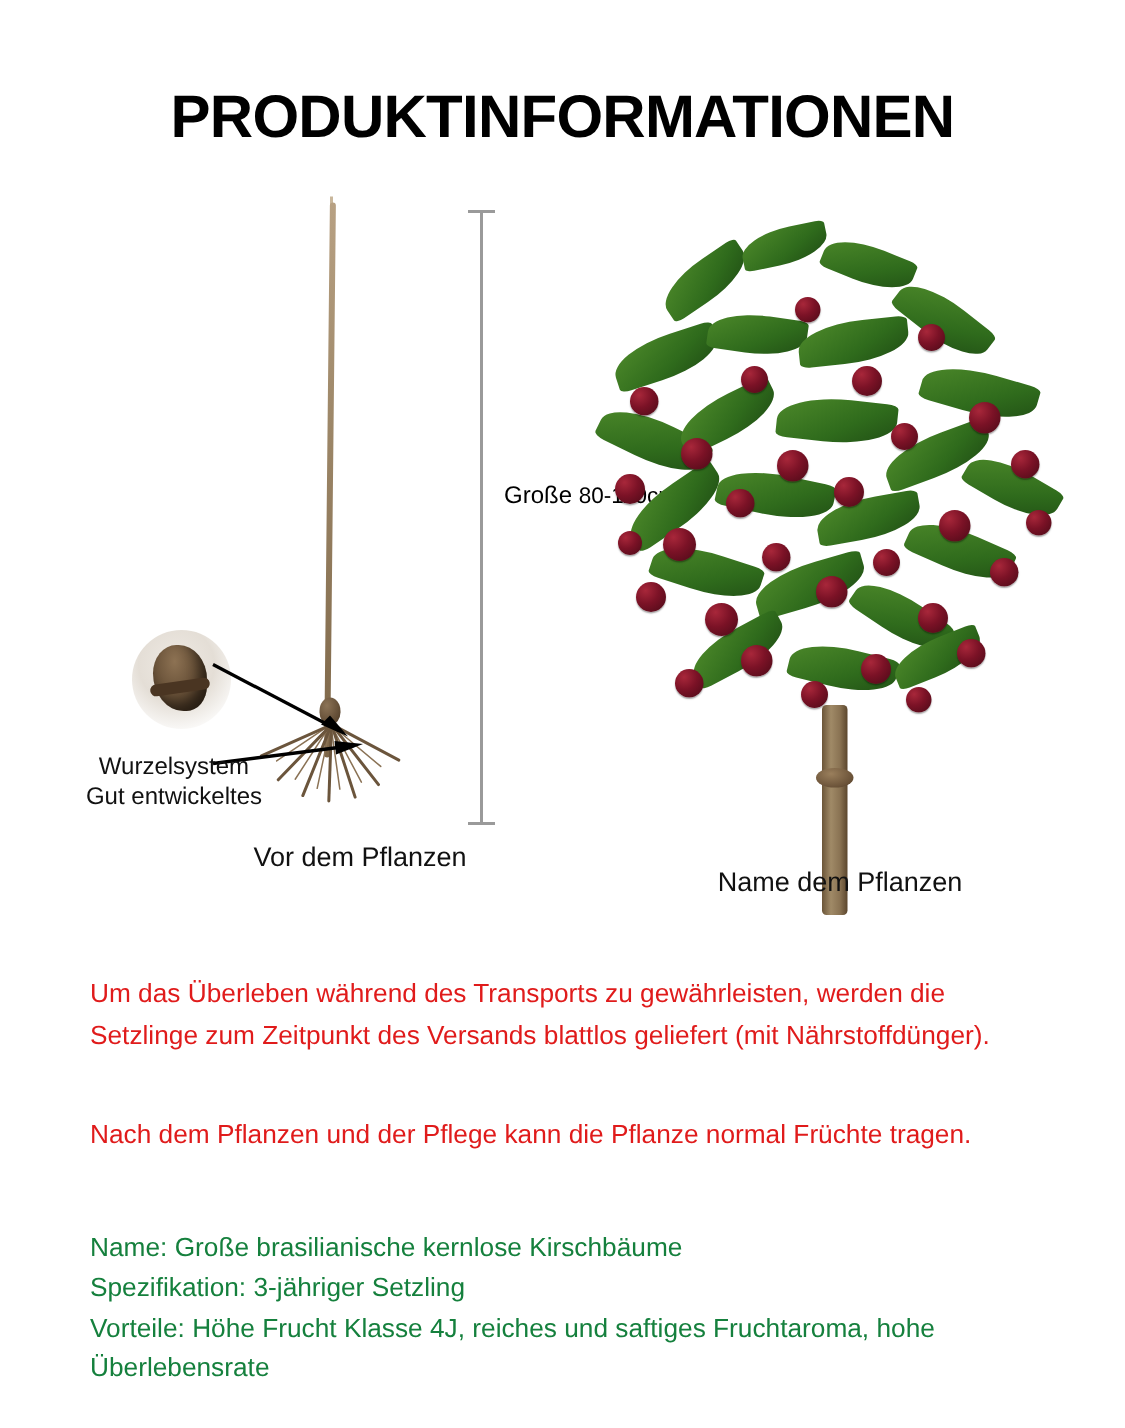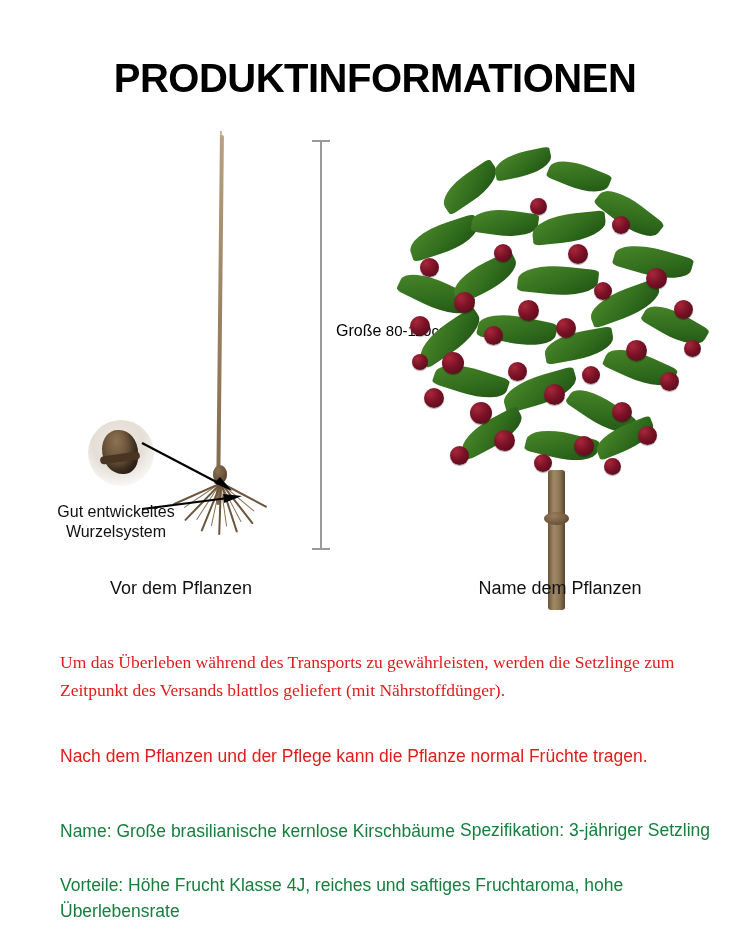--- a/index.html
+++ b/index.html
@@ -214,46 +214,46 @@
     background: radial-gradient(ellipse at 40% 30%, #9a7f5c 0%, #6a5238 70%, #473320 100%);
     border-radius: 50%;
   }
 
   
   .caption {
     position: absolute;
     font-size: 18px;
     color: #111;
   }
-  .cap-before { left: 110px; top: 578px; width: 260px; }
+  .cap-before { left: 110px; top: 561px; width: 260px; text-align: center; }
   .cap-after  { left: 430px; top: 578px; width: 260px; text-align: center; }
 
   
   .red-note {
     position: absolute;
     left: 60px;
     width: 640px;
     color: #e01b1b;
     font-size: 17.5px;
     line-height: 28px;
   }
-  .red-note-1 { top: 648px; font-family: Liberation Serif, serif; }
+  .red-note-1 { top: 648px; }
   .red-note-2 { top: 742px; }
 
   
   .spec {
     position: absolute;
     left: 60px;
     width: 650px;
     color: #15803d;
     font-size: 17.5px;
     line-height: 26px;
   }
   .spec-name  { top: 818px; }
-  .spec-type  { top: 817px; text-align: right; }
+  .spec-type  { top: 845px; }
   .spec-adv   { top: 872px; }
 </style>
 </head>
 <body>
 
 <div class="title">PRODUKTINFORMATIONEN</div>
 
 <div class="illustration">
 
   <div class="sapling">
@@ -285,22 +285,22 @@
   <svg class="arrow-svg" viewBox="0 0 110 90">
     <line x1="2" y1="18" x2="86" y2="62" stroke="#000" stroke-width="2.2"></line>
     <polygon points="92,66 74,58 80,52" fill="#000"></polygon>
     <line x1="2" y1="84" x2="96" y2="72" stroke="#000" stroke-width="2.2"></line>
     <polygon points="102,71 84,78 83,69" fill="#000"></polygon>
   </svg>
 
   <div class="lbl lbl-graft">
   </div>
   <div class="lbl lbl-root">
+    <div>Wurzelsystem</div>
     <div>Gut entwickeltes</div>
-    <div>Wurzelsystem</div>
   </div>
 
   <div class="bracket">
     <div class="cap top"></div>
     <div class="v"></div>
     <div class="cap bottom"></div>
   </div>
   <div class="height-label">
     <span>Große</span>
     <span class="val">80-110cm</span>

